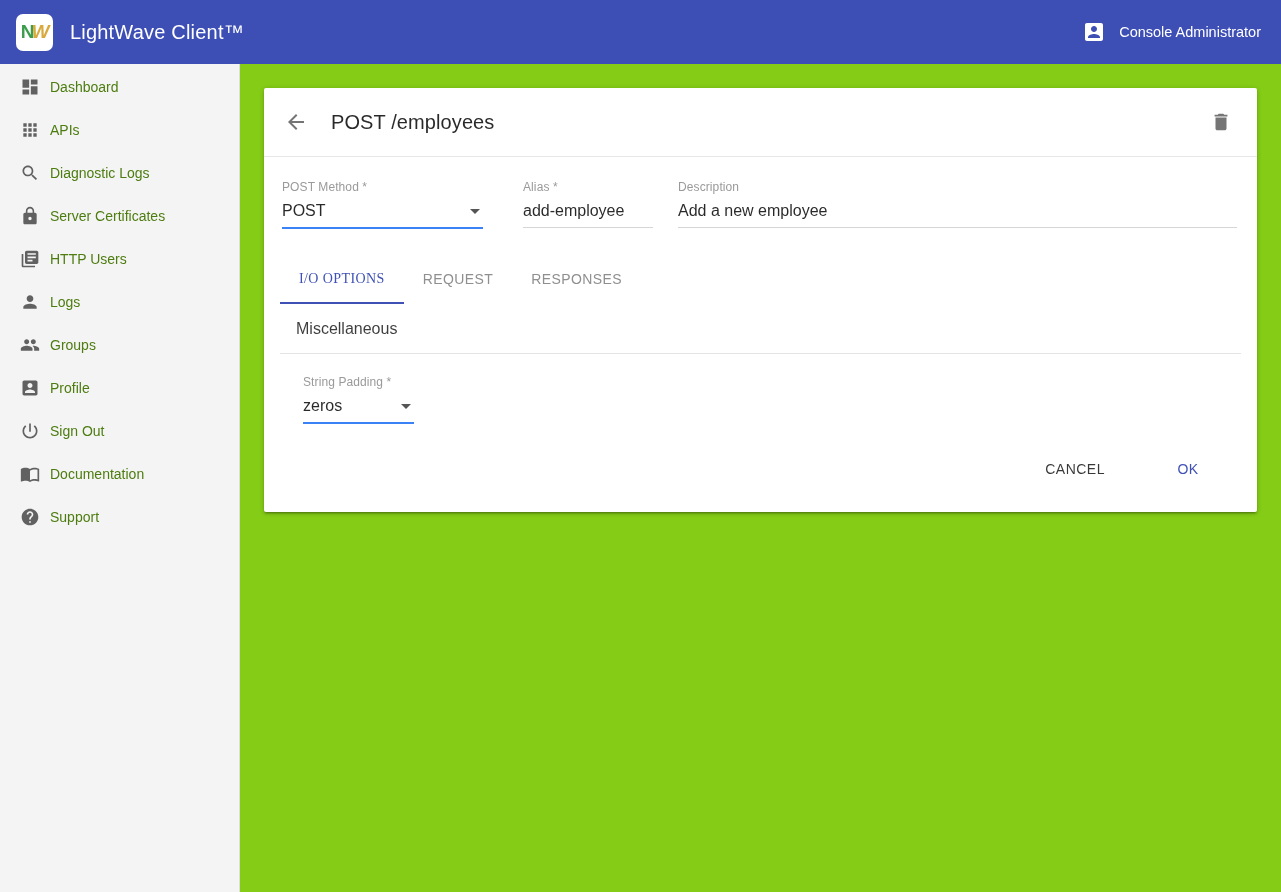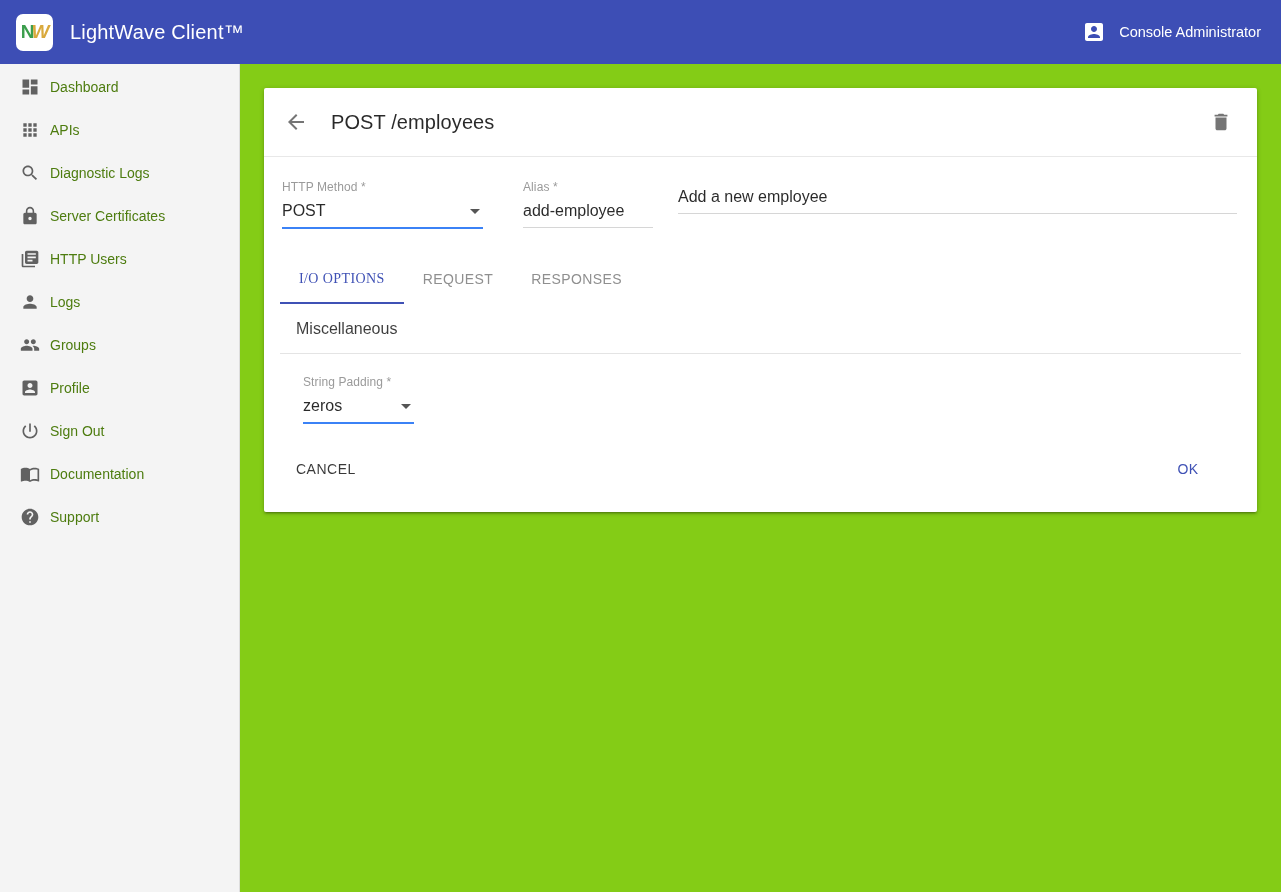--- a/index.html
+++ b/index.html
@@ -129,21 +129,21 @@
   .section-title {
     font-size:16px; font-weight:400; color:rgba(0,0,0,0.76);
     margin:16px 0 0 32px;
   }
   .divider { border:none; border-top:1px solid #E4E4E4; margin:15px 16px 0 16px; }
 
   .f-padding { width:111px; margin:21px 0 0 39px; }
 
   
   .actions {
-    display:flex; justify-content:space-between; align-items:center;
+    display:flex; justify-content:flex-end; align-items:center;
     gap:35px;
     padding:27px 37px 25px 16px;
   }
   .flat-btn {
     background:none; border:none; cursor:pointer;
     font-family:"Liberation Sans", sans-serif;
     font-size:14px; font-weight:500; letter-spacing:0.5px;
     height:36px; min-width:64px; padding:0 16px;
     border-radius:2px;
   }
@@ -282,31 +282,32 @@
             <span>
                 <svg width="22" height="22" viewBox="0 0 24 24" fill="currentColor">
                   <path d="M6 19c0 1.1.9 2 2 2h8c1.1 0 2-.9 2-2V7H6v12zM19 4h-3.5l-1-1h-5l-1 1H5v2h14V4z"></path>
                 </svg>
               </span>
           </button>
         </div>
 
         <div class="form-row">
           <div class="field f-method">
-            <label class="field-label">HTTP Method *</label>
+            <label class="field-label">POST Method *</label>
             <div class="field-value-row select">
               <span>POST</span>
               <span class="caret"></span>
             </div>
           </div>
           <div class="field f-alias">
             <label class="field-label">Alias *</label>
             <input type="text" value="add-employee" style="">
           </div>
           <div class="field f-desc">
+            <label class="field-label">Description</label>
             <input type="text" value="Add a new employee" style="">
           </div>
         </div>
 
         <div class="tabs">
           <div class="tab active">I/O OPTIONS</div>
           <div class="tab">REQUEST</div>
           <div class="tab">RESPONSES</div>
         </div>
 

